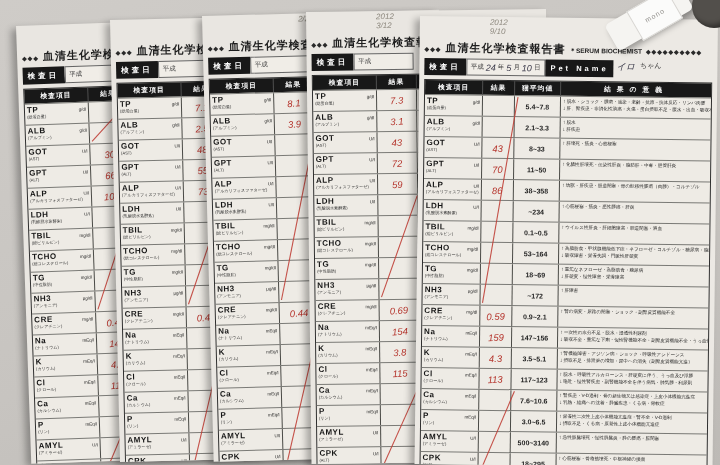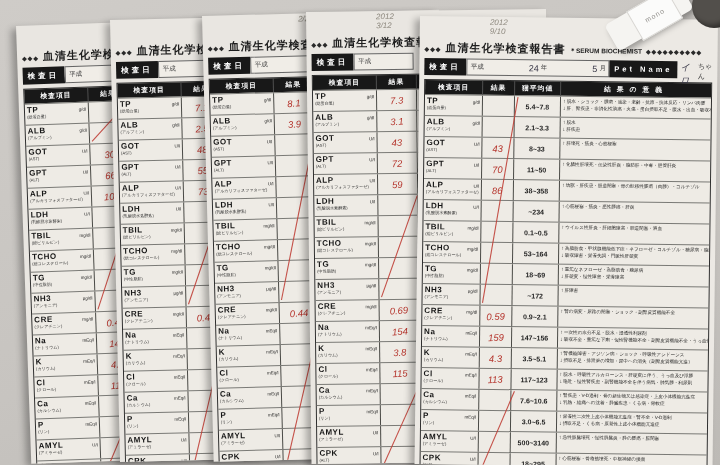--- a/index.html
+++ b/index.html
@@ -17,21 +17,21 @@
   .p3 .pencil,.p4 .pencil{left:70px;}
   .title-row{display:flex;gap:4px;align-items:baseline;white-space:nowrap;color:#1e1e1e;}
   .diamonds{font-size:6px;letter-spacing:1px;font-weight:bold;color:#2a2a2a;}
   .title-main{font-size:11px;font-weight:bold;letter-spacing:1px;}
   .title-en{font-size:6.5px;font-weight:bold;}
   .date-row{display:flex;margin-top:3px;height:17px;align-items:stretch;gap:0;}
   .blackcell{background:#181818;color:#fff;font-size:7.5px;font-weight:bold;letter-spacing:3px;
     display:flex;align-items:center;justify-content:center;padding:0 5px;white-space:nowrap;}
   .datebox{border:1px solid #666;background:#f0ede7;display:flex;align-items:center;
     font-size:6.5px;color:#444;padding:0 4px;gap:2px;white-space:nowrap;min-width:50px;}
-  .hand{color:#3c3b4b;font-size:9px;margin-left:43px;}
+  .hand{font-style:italic;color:#3c3b4b;font-size:9px;}
   .handname{font-style:italic;color:#3c3b4b;font-size:9px;margin:0 3px;}
   .petsuffix{font-size:7px;color:#333;margin-left:2px;}
   .table{margin-top:4px;border:1.2px solid #2f2f2f;background:#eeebe5;}
   .thead{display:flex;background:#181818;color:#fff;height:14px;}
   .th{font-size:6.8px;font-weight:bold;letter-spacing:1px;display:flex;align-items:center;
      justify-content:center;border-right:1px solid #4f4f4f;box-sizing:border-box;white-space:nowrap;overflow:hidden;}
   .row{display:flex;border-top:1px solid #7a7a76;height:21px;box-sizing:border-box;}
   .cell{border-right:1px solid #4a4a46;box-sizing:border-box;overflow:hidden;}
   .cell-item{padding:1px 2px 0 2px;}
   .code-line{display:flex;justify-content:space-between;align-items:baseline;}

